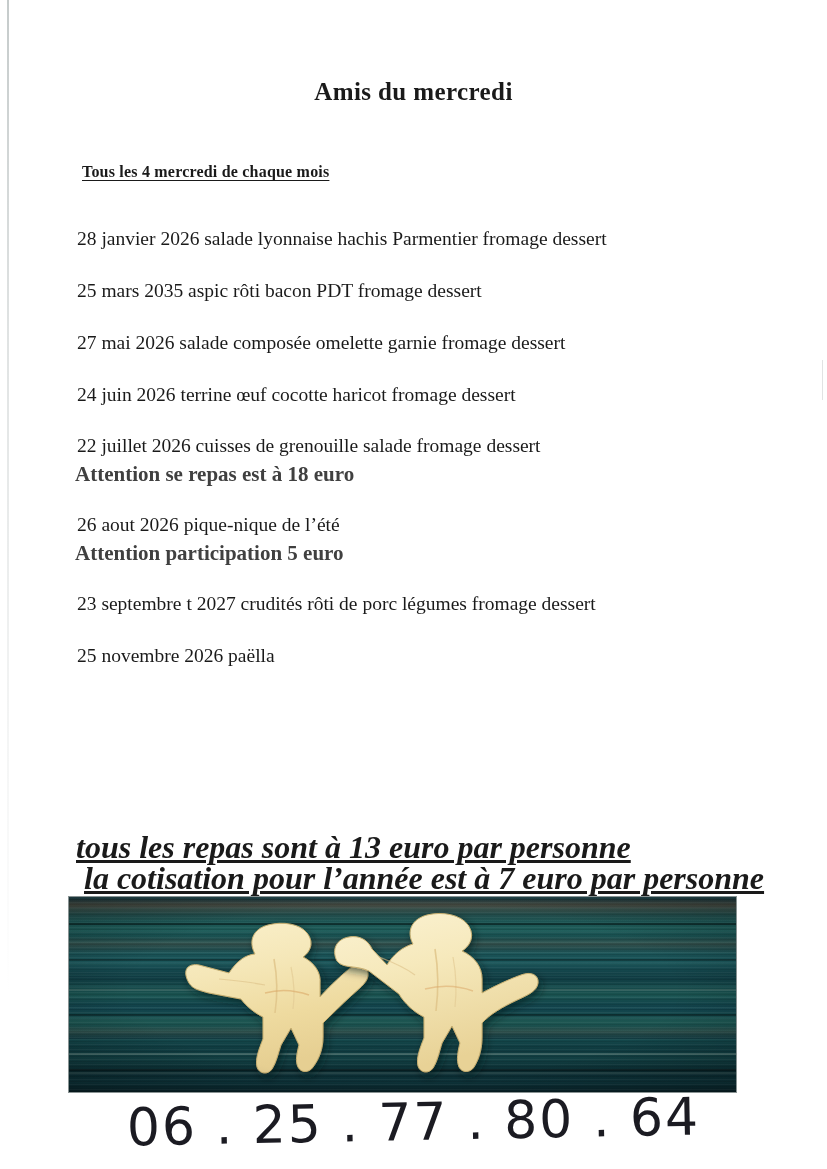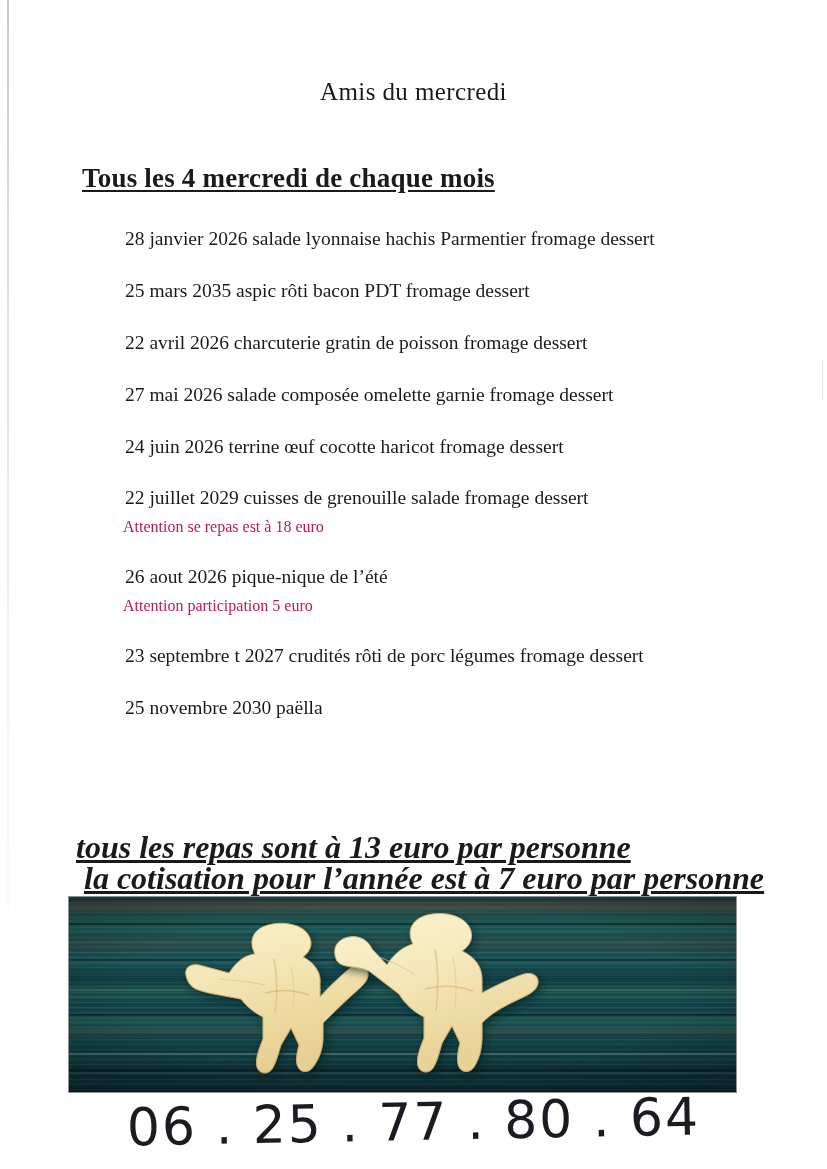--- a/index.html
+++ b/index.html
@@ -38,59 +38,59 @@
     background: rgba(170,175,175,0.35);
   }
 
   .page-title {
     position: absolute;
     left: 0;
     right: 0;
     top: 78px;
     text-align: center;
     font-size: 25px;
-    font-weight: normal;
+    font-weight: bold;
     letter-spacing: 0.4px;
   }
 
   .section-heading {
     position: absolute;
     left: 82px;
     top: 163px;
-    font-size: 27px;
+    font-size: 16px;
     font-weight: bold;
     text-decoration: underline;
     text-underline-offset: 3px;
     letter-spacing: 0.2px;
   }
 
   .menu-list {
     position: absolute;
     left: 77px;
     top: 224px;
     width: 690px;
   }
   .menu-entry {
     margin-bottom: 22px;
-    margin-left: 48px;
   }
   .menu-entry.tight {
     margin-bottom: 21px;
   }
   .entry-line {
     font-size: 19.5px;
     line-height: 30px;
     white-space: nowrap;
   }
   .entry-note {
-    font-size: 16px;
+    font-size: 21px;
     line-height: 27px;
-    color: #be185d;
+    color: #404040;
     margin-left: -2px;
     white-space: nowrap;
+    font-weight: bold;
   }
 
   .footer-notes {
     position: absolute;
     left: 76px;
     top: 832px;
     font-style: italic;
     font-weight: bold;
     font-size: 32px;
     line-height: 31px;
@@ -244,49 +244,46 @@
 
   <div class="menu-entry">
     <div class="entry-line">28 janvier 2026 salade lyonnaise hachis Parmentier fromage dessert</div>
   </div>
 
 
   <div class="menu-entry">
     <div class="entry-line">25 mars 2035 aspic rôti bacon PDT fromage dessert</div>
   </div>
 
-  <div class="menu-entry">
-    <div class="entry-line">22 avril 2026 charcuterie gratin de poisson fromage dessert</div>
-  </div>
 
   <div class="menu-entry">
     <div class="entry-line">27 mai 2026 salade composée omelette garnie fromage dessert</div>
   </div>
 
   <div class="menu-entry tight">
     <div class="entry-line">24 juin 2026  terrine œuf cocotte haricot fromage dessert</div>
   </div>
 
   <div class="menu-entry">
-    <div class="entry-line">22 juillet 2029 cuisses de grenouille salade fromage dessert</div>
+    <div class="entry-line">22 juillet 2026 cuisses de grenouille salade fromage dessert</div>
     <div class="entry-note">Attention se repas est à 18 euro</div>
   </div>
 
   <div class="menu-entry">
     <div class="entry-line">26 aout 2026 pique-nique de l’été</div>
     <div class="entry-note">Attention participation 5 euro</div>
   </div>
 
   <div class="menu-entry">
     <div class="entry-line">23 septembre t 2027 crudités rôti de porc légumes fromage dessert</div>
   </div>
 
 
   <div class="menu-entry">
-    <div class="entry-line">25 novembre 2030 paëlla</div>
+    <div class="entry-line">25 novembre 2026 paëlla</div>
   </div>
 
 </div>
 
 <div class="footer-notes">
   <div><span class="footer-line">tous les repas sont à 13 euro par personne</span></div>
   <div><span class="footer-line footer-line-2">la cotisation pour l’année est à 7 euro par personne</span></div>
 </div>
 
 <div class="photo">

